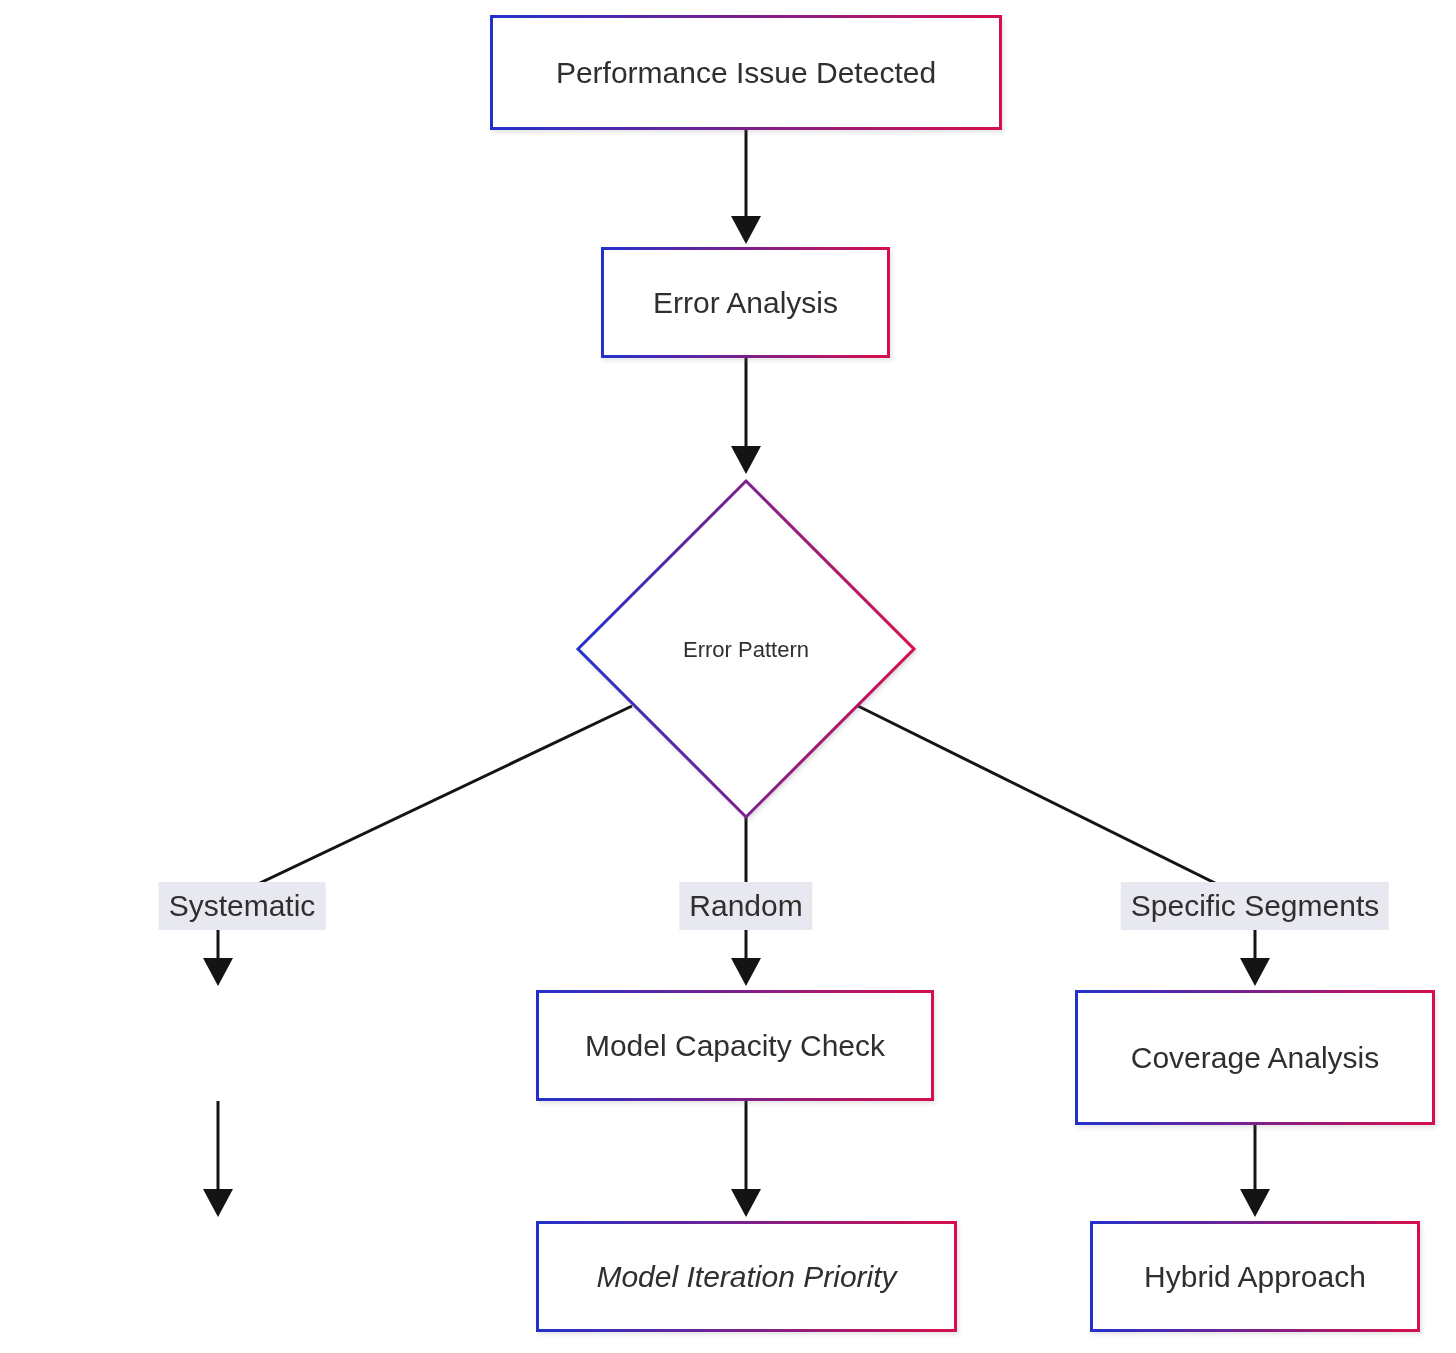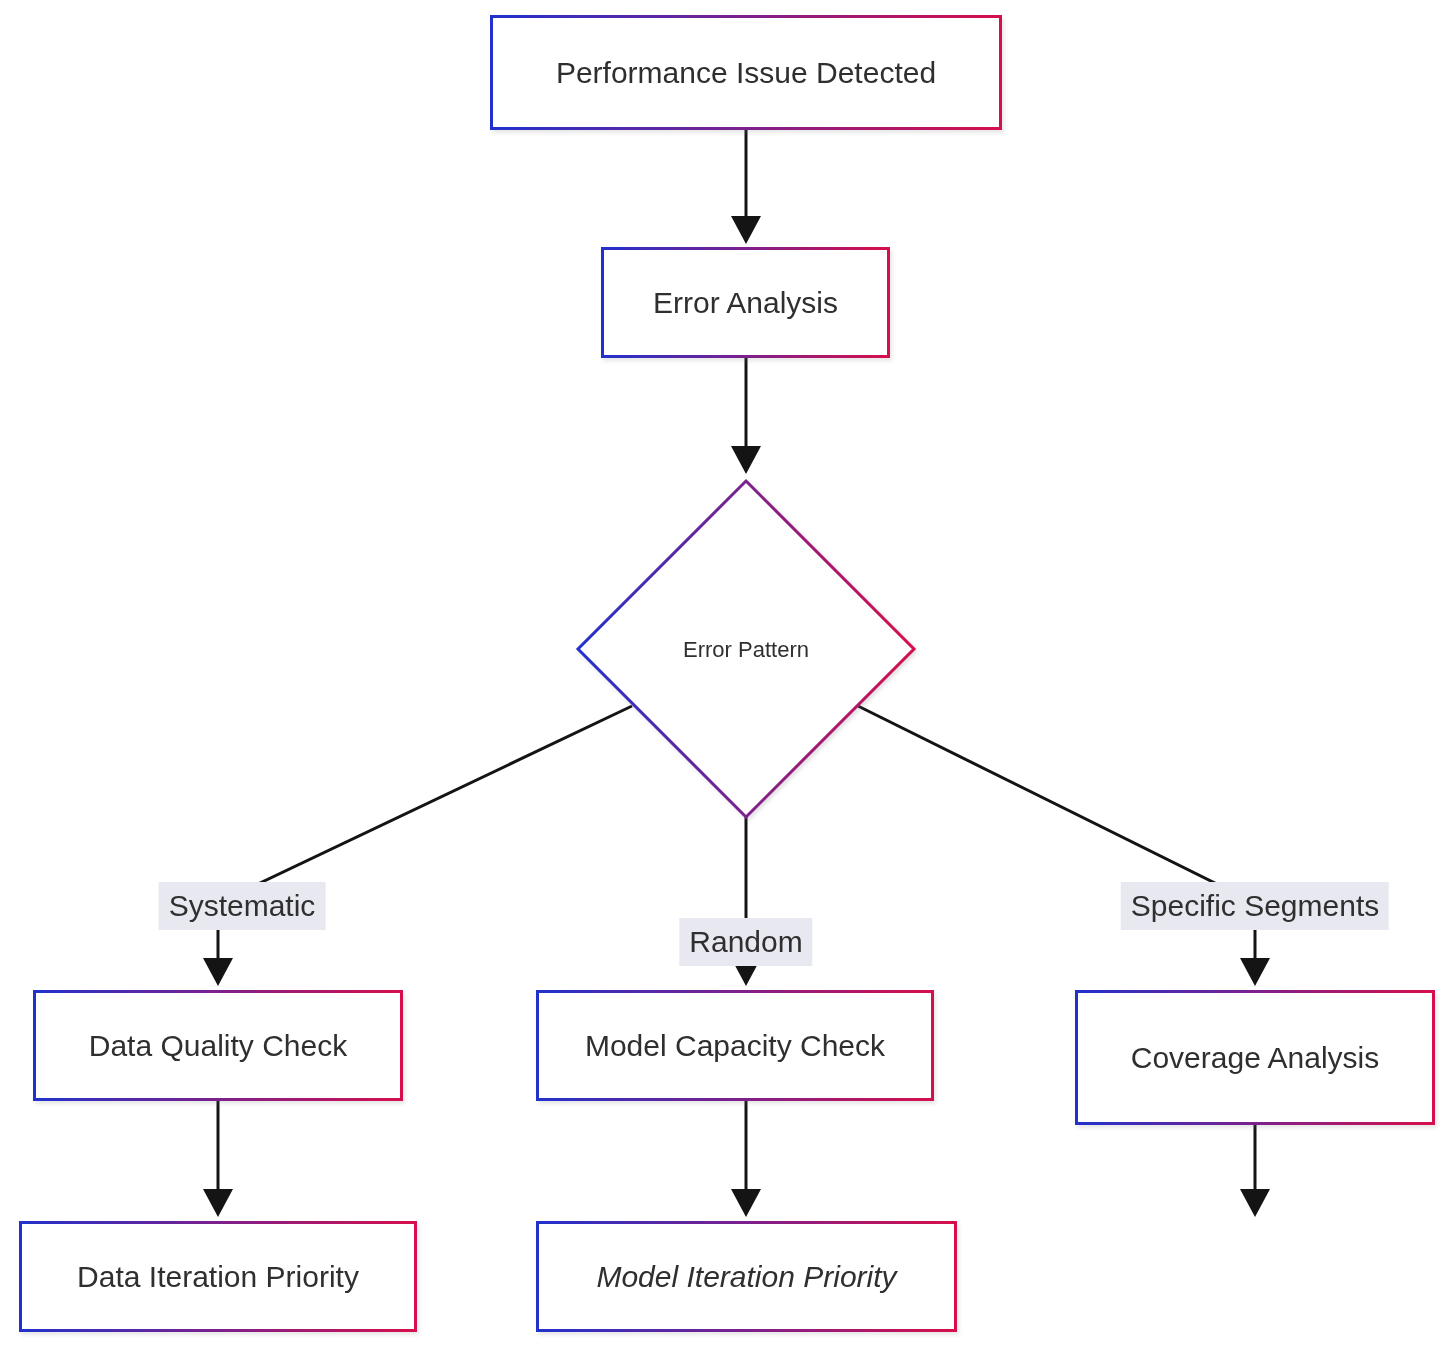--- a/index.html
+++ b/index.html
@@ -110,30 +110,29 @@
 
     <polygon class="diamond-shape" points="746,481 914,649 746,817 578,649"></polygon>
   </svg>
 
   <div class="node" style="left:490px; top:15px; width:512px; height:115px;">Performance Issue Detected</div>
 
   <div class="node" style="left:601px; top:247px; width:289px; height:111px;">Error Analysis</div>
 
   <div class="diamond-label" style="left:746px; top:650px;">Error Pattern</div>
 
-  <div class="node" style="left:33px; top:990px; width:370px; height:111px;">Data Quality Check</div>
 
   <div class="node" style="left:536px; top:990px; width:398px; height:111px;">Model Capacity Check</div>
 
   <div class="node" style="left:1075px; top:990px; width:360px; height:135px;">Coverage Analysis</div>
 
-  <div class="node" style="left:19px; top:1221px; width:398px; height:111px;">Data Iteration Priority</div>
 
   <div class="node" style="left:536px; top:1221px; width:421px; height:111px;font-style:italic;">Model Iteration Priority</div>
 
+  <div class="node" style="left:1090px; top:1221px; width:330px; height:111px;">Hybrid Approach</div>
 
   <div class="edge-label" style="left:218px; top:906px;margin-left:24px;">Systematic</div>
 
-  <div class="edge-label" style="left:746px; top:906px;margin-top:36px;">Random</div>
+  <div class="edge-label" style="left:746px; top:906px;">Random</div>
 
   <div class="edge-label" style="left:1255px; top:906px;">Specific Segments</div>
 
 </div>
 
 </body></html>

